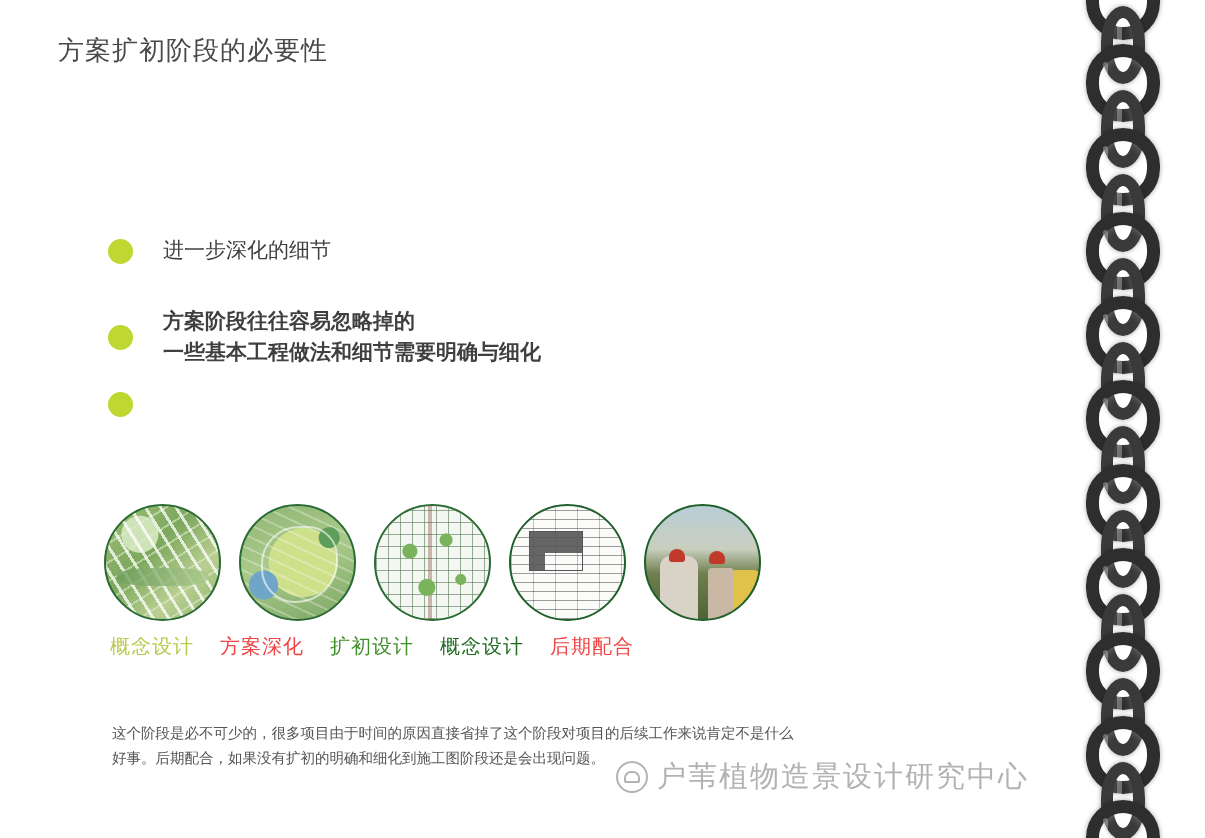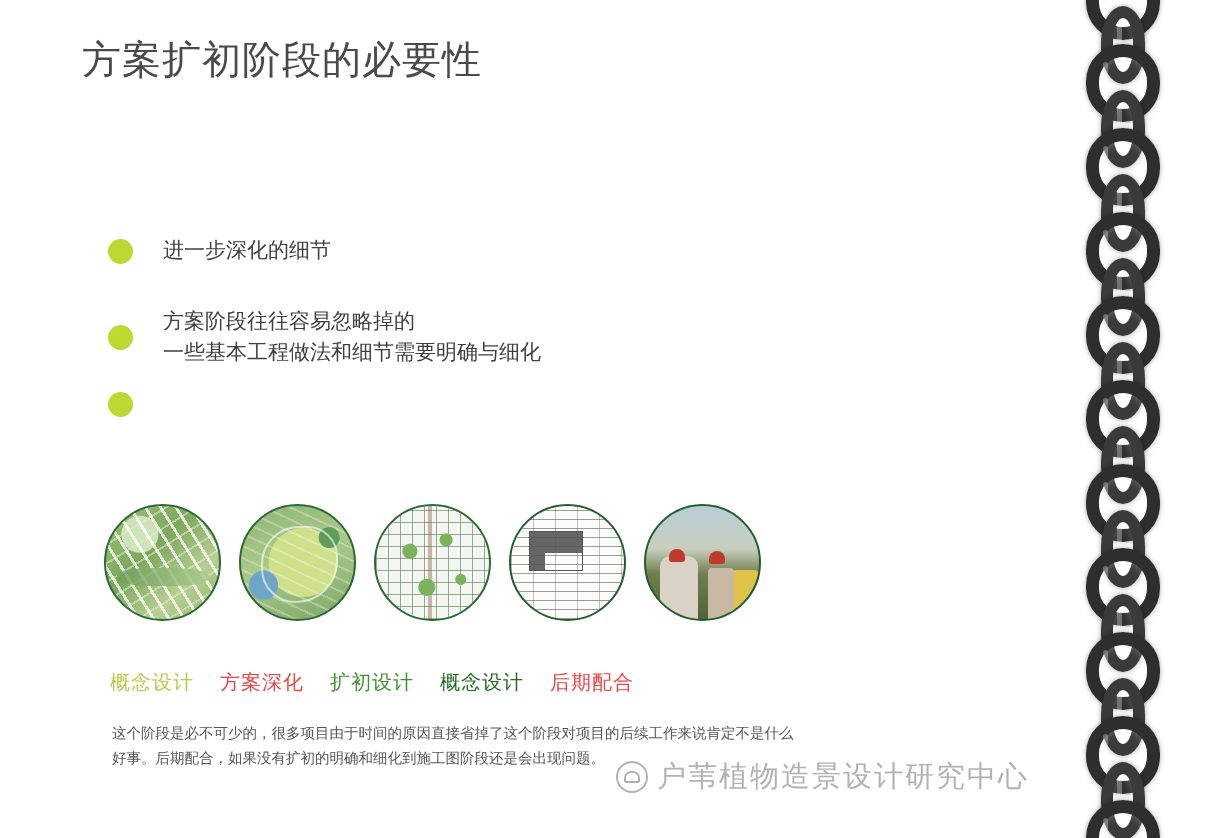--- a/index.html
+++ b/index.html
@@ -14,26 +14,25 @@
     overflow: hidden;
     font-family: "Liberation Sans", sans-serif;
     color: #3b3b3b;
   }
 
   
   .slide-title {
     position: absolute;
     left: 58px;
     top: 33px;
-    font-size: 39px;
+    font-size: 26px;
     letter-spacing: 1px;
     color: #4a4a4a;
     font-family: "Liberation Sans", sans-serif;
     white-space: nowrap;
-    margin-left: 24px;
   }
 
   
   .bullets {
     position: absolute;
     left: 108px;
     top: 234px;
     width: 700px;
   }
   .bullet-row {
@@ -49,21 +48,21 @@
     flex: 0 0 auto;
     margin-top: 3px;
   }
   .bullet-text {
     margin-left: 30px;
     font-size: 21px;
     line-height: 31px;
     color: #3f3f3f;
     white-space: pre-line;
   }
-  .bullet-row.b2 { margin-bottom: 22px; }
+  .bullet-row.b2 { margin-bottom: 22px; font-weight: bold; }
 
   
   .thumbs {
     position: absolute;
     left: 104px;
     top: 504px;
     display: flex;
   }
   .thumb {
     width: 117px;
@@ -188,21 +187,21 @@
     width: 16px; height: 13px;
     background: #c0392b;
     border-radius: 10px 10px 3px 3px;
     box-shadow: 40px 2px 0 0 #c0392b;
   }
 
   
   .stages {
     position: absolute;
     left: 110px;
-    top: 669px;
+    top: 633px;
     display: flex;
     align-items: baseline;
     font-size: 20px;
     letter-spacing: 1px;
   }
   .stage {
     white-space: nowrap;
     margin-right: 26px;
   }
 

